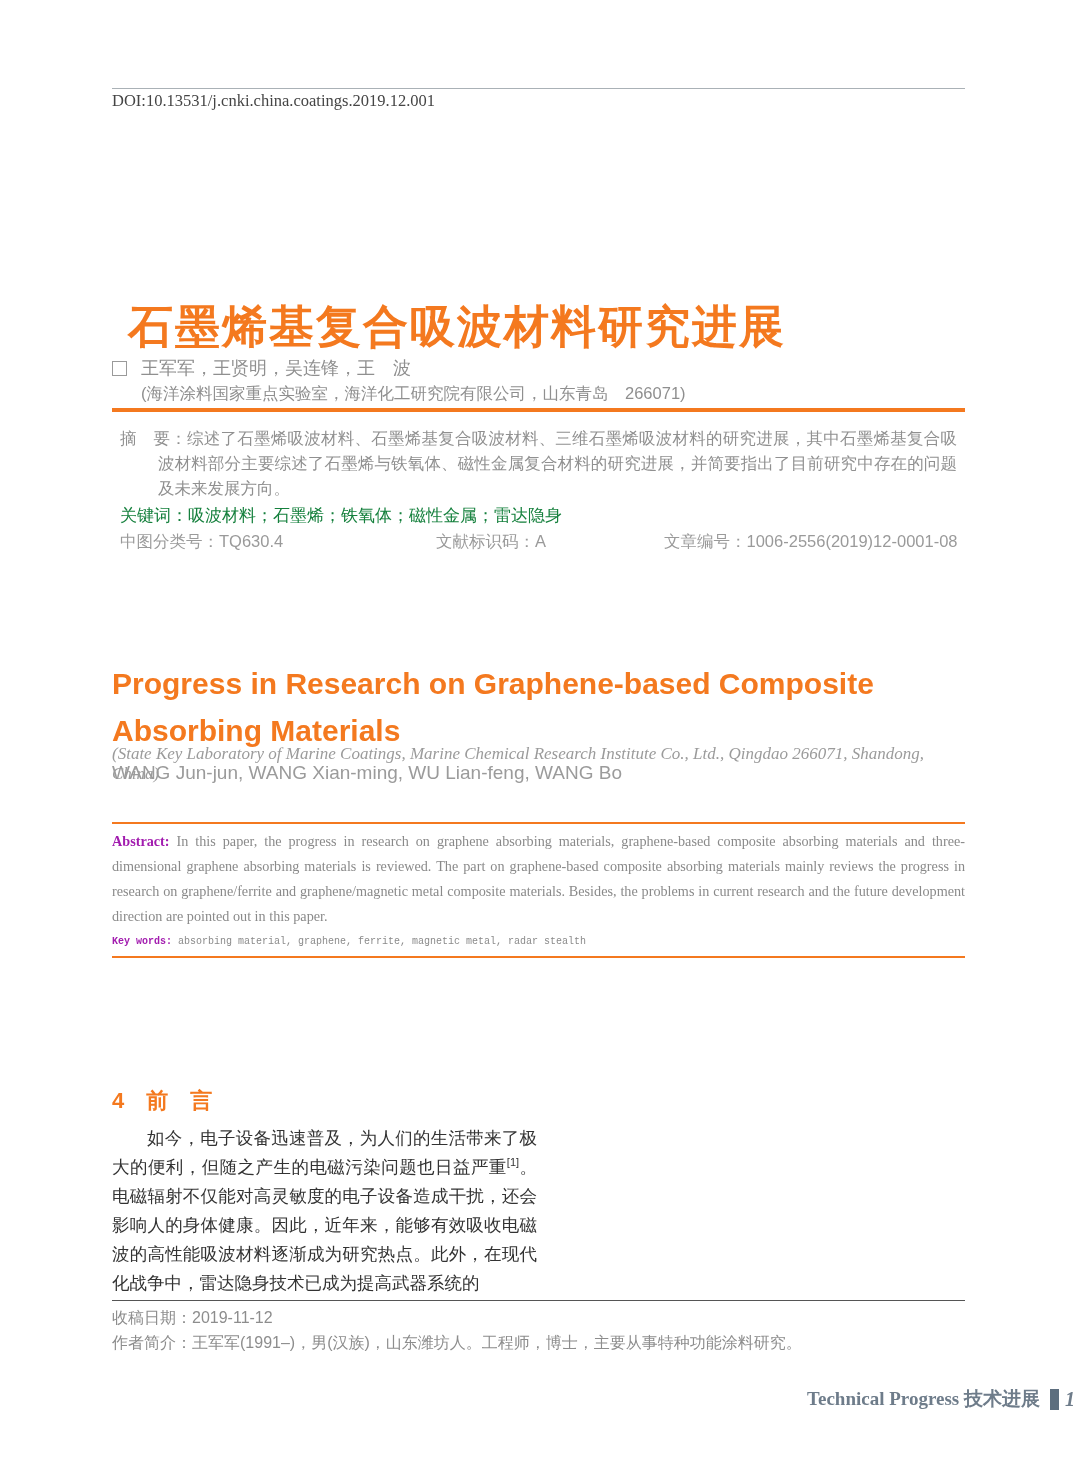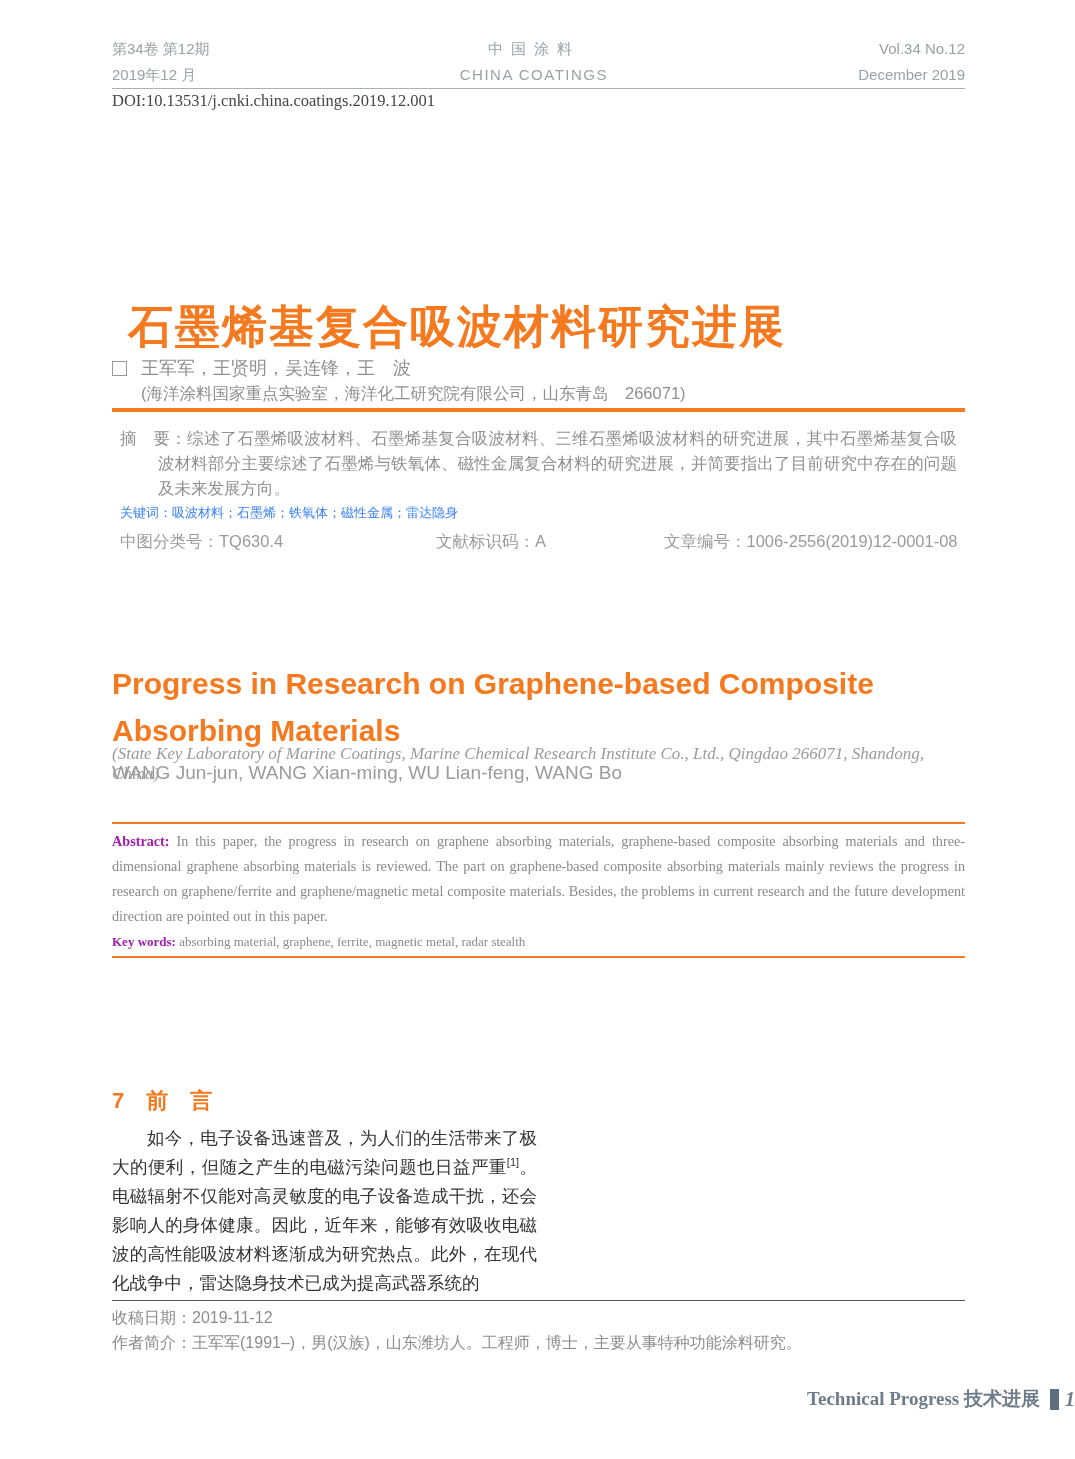--- a/index.html
+++ b/index.html
@@ -45,21 +45,21 @@
   }
   .cn-affiliation { top:383px; padding-left:29px; color:#8f8f8f; font-size:16.5px; }
   .rule-thick { top:408px; height:4px; background:#f4791f; }
 
   
   .cn-abstract {
     top:426px; padding-left:46px; text-indent:-38px;
     color:#909090; font-size:16.5px; line-height:25px;
     text-align:justify; width:845px; box-sizing:border-box;
   }
-  .cn-keywords { top:504px; padding-left:8px; color:#3b82f6; font-size:13px; }
+  .cn-keywords { top:504px; padding-left:8px; color:#15803d; font-size:17px; }
   .cn-class-row {
     top:531px; padding-left:8px; color:#9a9a9a; font-size:16.5px;
     display:grid; grid-template-columns:316px 228px auto;
   }
 
   
   .en-title {
     top:660px; width:820px;
     font-size:30px; font-weight:bold; color:#f4791f; line-height:47px;
   }
@@ -72,22 +72,22 @@
   .rule-abs-top { top:822px; }
   .rule-abs-bottom { top:956px; }
 
   .en-abstract {
     top:829px; width:853px;
     color:#8a8a8a; font-size:14.2px; line-height:25px; text-align:justify;
     font-family:"Liberation Serif","DejaVu Serif",serif;
   }
   .en-abstract b, .en-keywords b { color:#a21caf; }
   .en-keywords {
-    margin-top:0; color:#8a8a8a; font-size:13px; line-height:25px;
-    font-family:Liberation Serif, serif;
+    margin-top:0; color:#8a8a8a; font-size:10px; line-height:25px;
+    font-family:Liberation Mono, monospace;
   }
 
   
   .section-heading {
     top:1086px; color:#f4791f; font-size:22px; font-weight:bold;
   }
   .body-col {
     position:absolute; color:#333333; font-size:17.5px; line-height:29px;
     text-align:justify;
   }
@@ -114,34 +114,20 @@
   }
   .page-num { font-style:italic; font-size:20px; }
 
   .abs { position:absolute; }
 </style>
 </head>
 <body>
 
 <div class="page">
 
-  <div class="content abs journal-header">
-    <div class="jh-left">
-      <div>第34卷 第12期</div>
-      <div>2019年12 月</div>
-    </div>
-    <div class="jh-center">
-      <div class="jh-cn-name">中国涂料</div>
-      <div class="jh-en-name">CHINA COATINGS</div>
-    </div>
-    <div class="jh-right">
-      <div>Vol.34  No.12</div>
-      <div>December 2019</div>
-    </div>
-  </div>
   <div class="content abs header-rule"></div>
   <div class="content abs doi-line">DOI:10.13531/j.cnki.china.coatings.2019.12.001</div>
 
   <h1 class="content abs cn-title" style="margin:16px;">石墨烯基复合吸波材料研究进展</h1>
   <div class="content abs cn-authors">
     <span class="author-mark"></span>
     <span>王军军，王贤明，吴连锋，王　波</span>
   </div>
   <div class="content abs cn-affiliation">(海洋涂料国家重点实验室，海洋化工研究院有限公司，山东青岛　266071)</div>
   <div class="content abs rule-thick"></div>
@@ -158,21 +144,21 @@
   <div class="content abs en-authors">WANG Jun-jun, WANG Xian-ming, WU Lian-feng, WANG Bo</div>
   <div class="content abs en-affiliation">(State Key Laboratory of Marine Coatings, Marine Chemical Research Institute Co., Ltd., Qingdao 266071, Shandong, China)</div>
 
   <div class="content abs rule-thin rule-abs-top"></div>
   <div class="content abs en-abstract">
     <p style="margin:0;"><b>Abstract:</b><span> In this paper, the progress in research on graphene absorbing materials, graphene-based composite absorbing materials and three-dimensional graphene absorbing materials is reviewed. The part on graphene-based composite absorbing materials mainly reviews the progress in research on graphene/ferrite and graphene/magnetic metal composite materials. Besides, the problems in current research and the future development direction are pointed out in this paper.</span></p>
     <p class="en-keywords" style="margin:0;"><b>Key words:</b><span> absorbing material, graphene, ferrite, magnetic metal, radar stealth</span></p>
   </div>
   <div class="content abs rule-thin rule-abs-bottom"></div>
 
-  <h3 class="content abs section-heading" style="margin:0;">7　前　言</h3>
+  <h3 class="content abs section-heading" style="margin:0;">4　前　言</h3>
 
   <div class="content abs" style="top:0; height:0;">
     <div class="body-col col-left">
       <p>如今，电子设备迅速普及，为人们的生活带来了极大的便利，但随之产生的电磁污染问题也日益严重<sup>[1]</sup>。电磁辐射不仅能对高灵敏度的电子设备造成干扰，还会影响人的身体健康。因此，近年来，能够有效吸收电磁波的高性能吸波材料逐渐成为研究热点。此外，在现代化战争中，雷达隐身技术已成为提高武器系统的</p>
     </div>
     <div class="body-col col-right">
     </div>
   </div>
 
   <div class="content abs footer-rule"></div>

